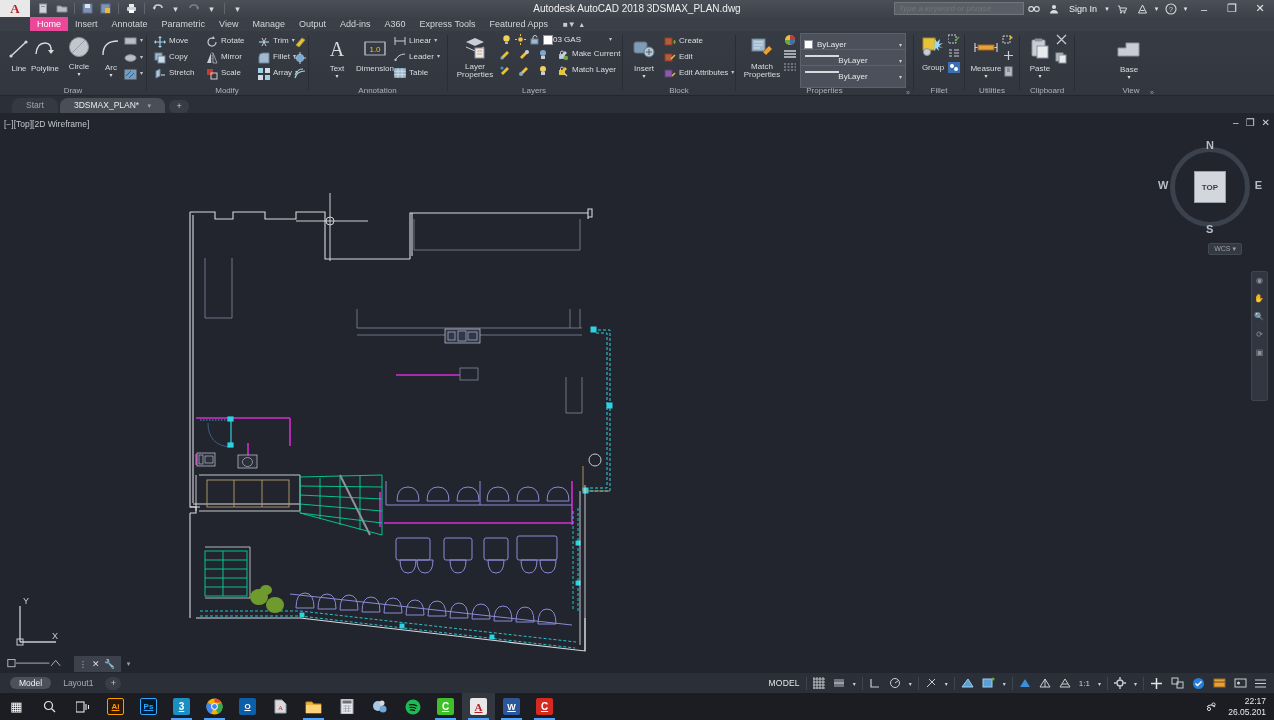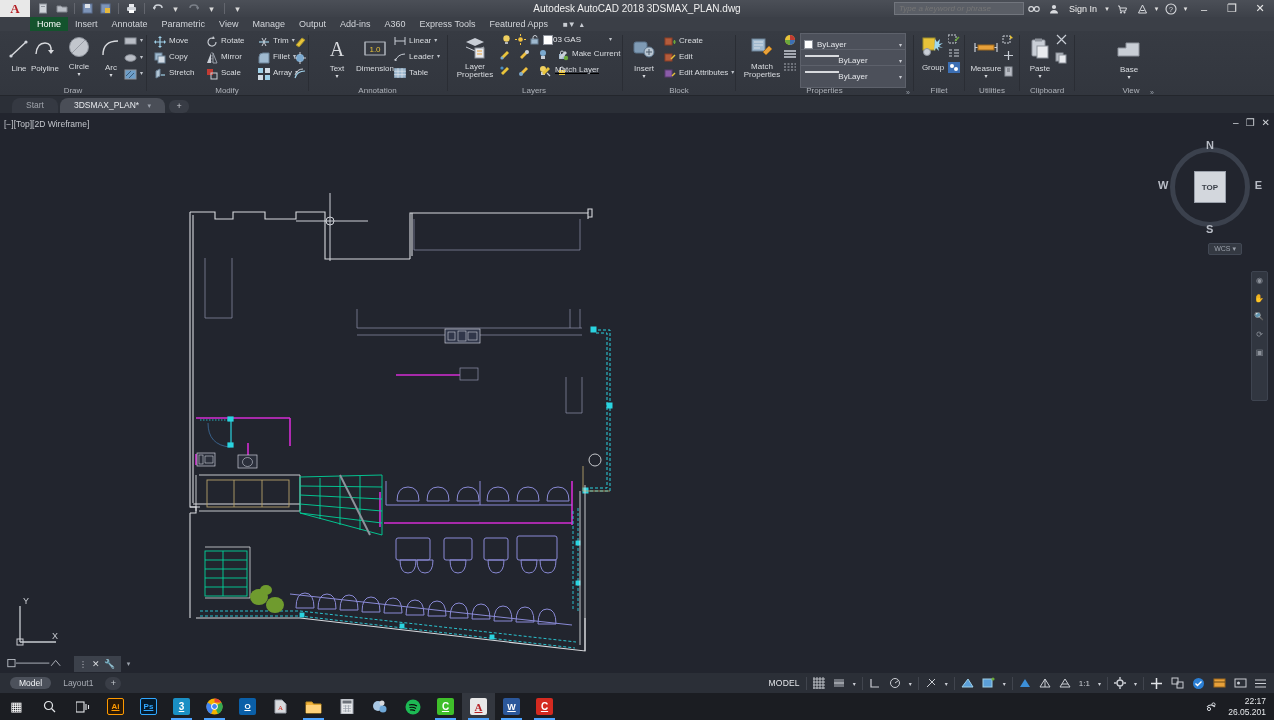--- a/index.html
+++ b/index.html
@@ -49,21 +49,21 @@
   .signin { font-size: 9px; color: #eee; padding: 0 5px; white-space: nowrap; }
   .wbtn { width: 28px; height: 17px; display: flex; align-items: center; justify-content: center;
     color: #e8e8e8; font-size: 11px; }
 
   
   .ribbontabs {
     position: absolute; left: 0; top: 17px; width: 1274px; height: 14px;
     background: #3b3f47; display: flex; align-items: center; padding-left: 30px;
   }
   .rtab { font-size: 9px; color: #d2d5da; padding: 0 7px; line-height: 14px; height: 14px; }
-  .rtab.active { background: #14532d; color: #fff; }
+  .rtab.active { background: #ec4899; color: #fff; }
   .rtab-icons { margin-left: 8px; display: flex; align-items: center; gap: 4px; }
   .rtab-ic { font-size: 8px; color: #c8ccd2; }
 
   
   .ribbon {
     position: absolute; left: 0; top: 31px; width: 1274px; height: 65px;
     background: linear-gradient(to bottom,#373b43 0%,#32363e 100%);
     border-bottom: 1px solid #23262c;
   }
   .panel { position: absolute; top: 0; height: 65px; }
@@ -619,21 +619,21 @@
             </svg>
           <svg width="12" height="12" viewBox="0 0 12 12">
               <circle cx="6" cy="4" r="3" fill="#f0d060"></circle>
               <rect x="4" y="7" width="4" height="3" fill="#c9ced6"></rect>
             </svg>
           <svg width="12" height="12" viewBox="0 0 12 12">
               <rect x="3" y="5" width="6" height="5" fill="#e8c33a"></rect>
               <path d="M4.5 5V3.5a1.5 1.5 0 0 1 3 0" fill="none" stroke="#c9ced6"></path>
             </svg>
         </div>
-        <div class="smbtn" style="left:91px;top:34px;text-decoration:underline;">
+        <div class="smbtn" style="left:108px;top:34px;">
           <svg width="12" height="12" viewBox="0 0 12 12">
               <path d="M2 8l6-6 2 2-6 6z" fill="#e8c33a"></path>
               <path d="M7 8l3 3" stroke="#c9ced6" stroke-width="1.2"></path>
             </svg>
           <span class="lbl">Match Layer</span>
         </div>
       </div>
       <div class="panel-title">Layers</div>
     </div>
     <div class="panel-div" style="left:622px;"></div>

